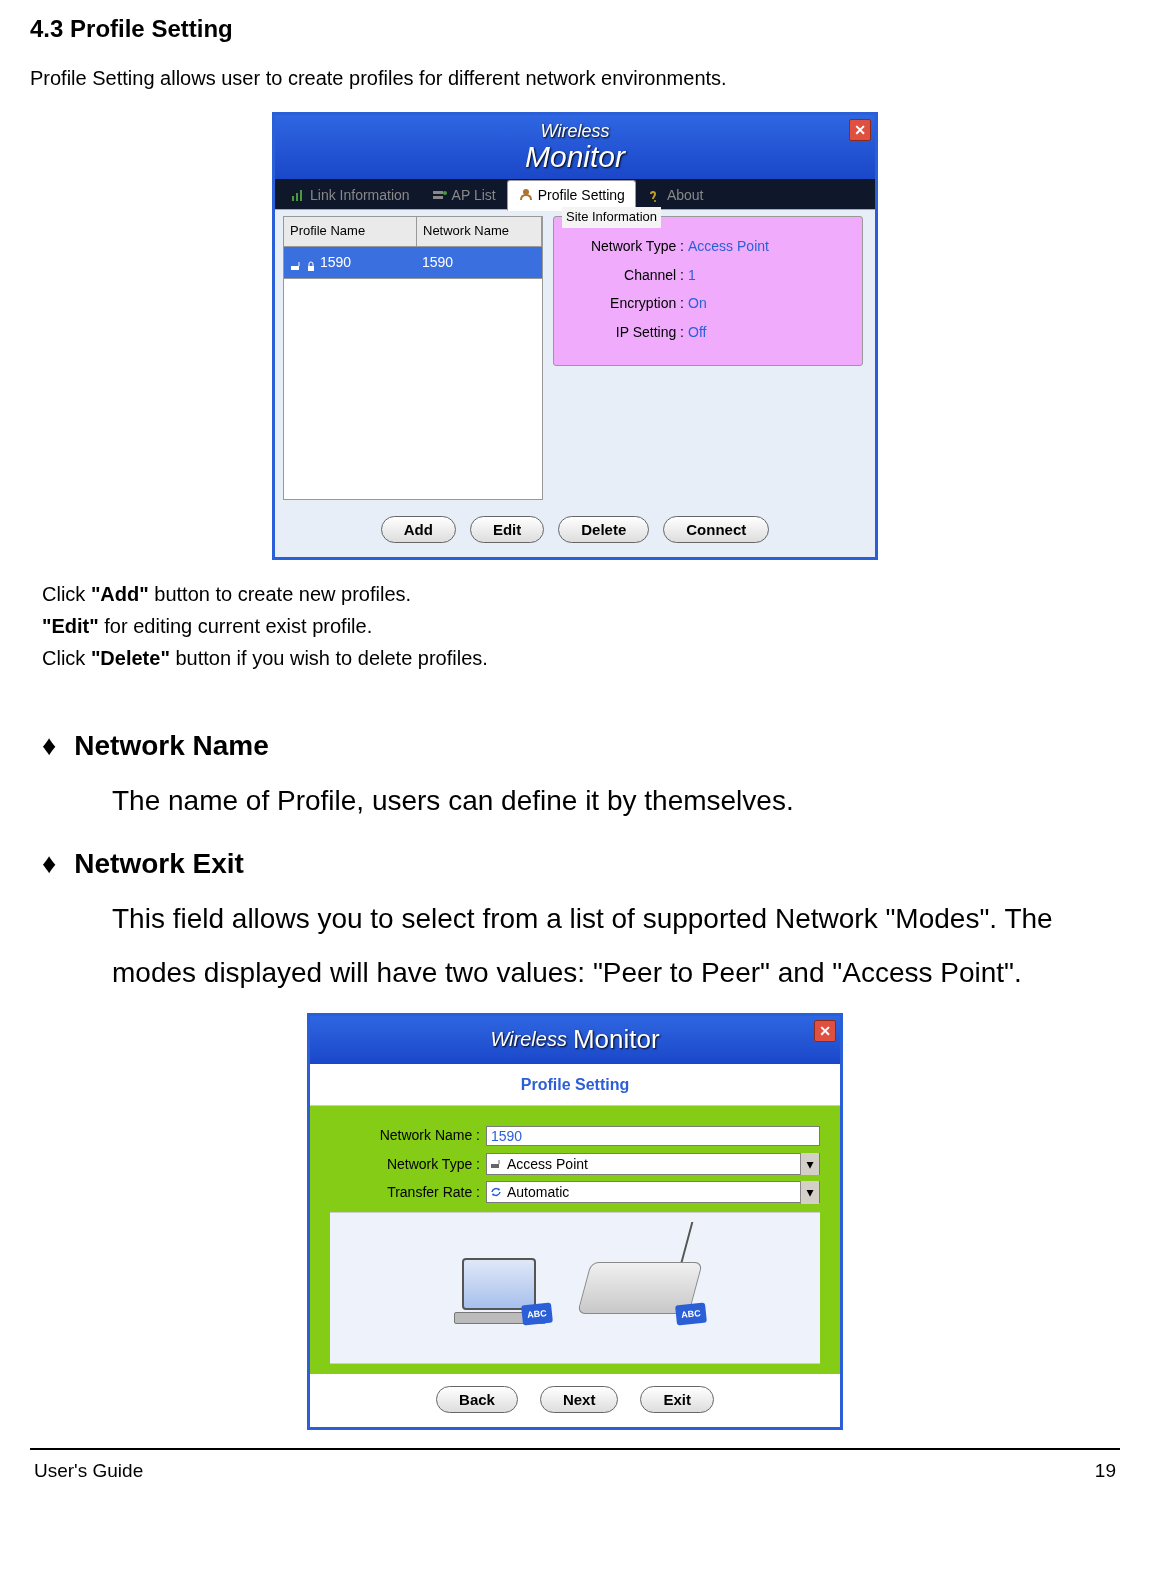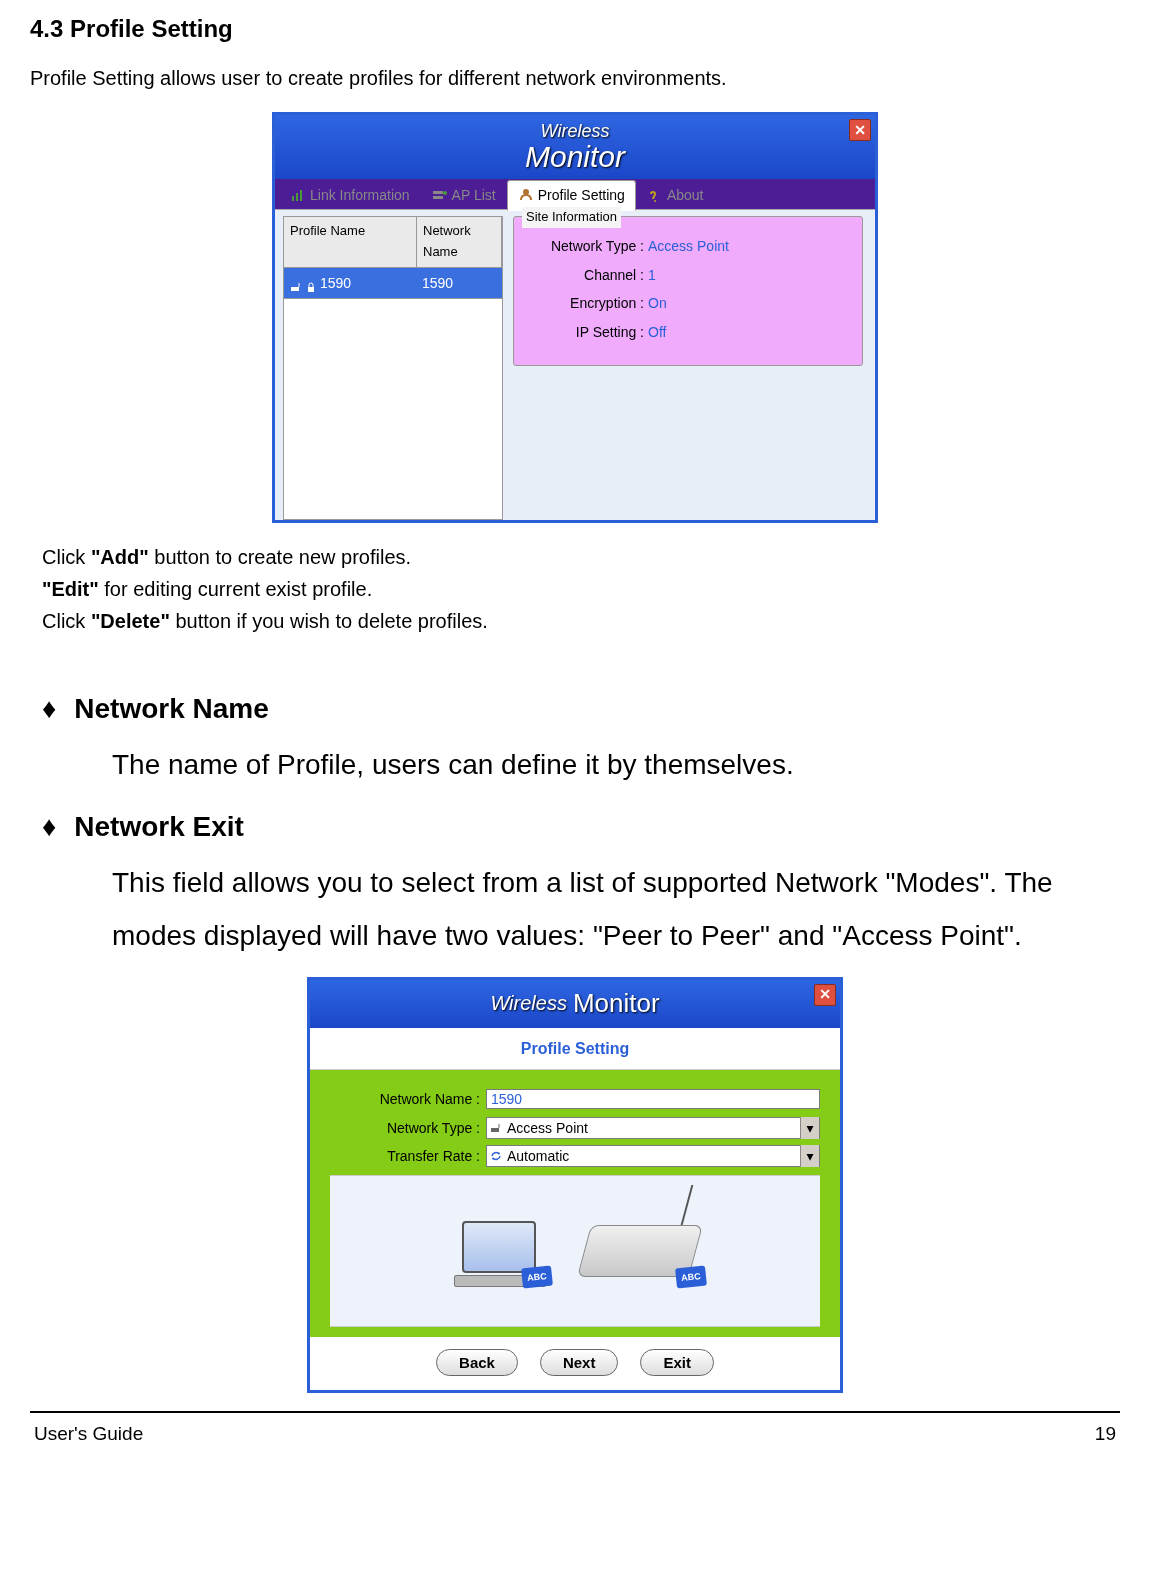--- a/index.html
+++ b/index.html
@@ -33,34 +33,34 @@
   .titlebar .logo .top { font-size: 18px; }
   .titlebar .logo .bot { font-size: 30px; }
   .closebtn {
     position: absolute; right: 4px; top: 4px;
     width: 20px; height: 20px; background: #e05040;
     border: 1px solid #8a2a1a; color: #fff; font-weight: bold;
     display: flex; align-items: center; justify-content: center;
     font-size: 14px; border-radius: 2px;
   }
   .tabs {
-    display: flex; background: #4c1d95; border-bottom: 1px solid #aaa;
+    display: flex; background: #0f172a; border-bottom: 1px solid #aaa;
     height: 28px; align-items: center; padding: 2px 4px 0;
   }
   .tab {
     display: flex; align-items: center; gap: 4px; padding: 3px 10px;
     color: #888; cursor: pointer; border: 1px solid transparent;
   }
   .tab.active {
     color: #000; border: 1px solid #999; border-bottom-color: #fff;
     background: #fff; border-radius: 3px 3px 0 0;
   }
   .tab-icon { width: 16px; height: 16px; display: inline-flex; align-items:center; justify-content:center; }
   .content { display: flex; padding: 6px 8px 0; gap: 0; min-height: 270px; }
-  .list-pane { width: 220px; }
+  .list-pane { width: 260px; }
   .list-head {
     display: flex; background: #eaeaea; border: 1px solid #999;
   }
   .list-head > div {
     padding: 4px 6px; border-right: 1px solid #999; font-size: 13px;
   }
   .col-a { width: 120px; }
   .col-b { flex: 1; }
   .list-row {
     display: flex; background: #3a6fe0; color: #fff;
@@ -266,20 +266,26 @@
             <span class="k">Encryption :</span>
             <span class="v">On</span>
           </div>
         <div class="kv">
             <span class="k">IP Setting :</span>
             <span class="v">Off</span>
           </div>
       </div>
     </div>
   </div>
+  <div class="btnrow">
+    <button class="btn">Add</button>
+    <button class="btn">Edit</button>
+    <button class="btn">Delete</button>
+    <button class="btn">Connect</button>
+  </div>
 </div>
 
 <div class="para-block">
   <span>Click </span><span class="bold">"Add"</span><span> button to create new profiles.</span>
 </div>
 <div class="para-block">
   <span class="bold">"Edit"</span><span> for editing current exist profile.</span>
 </div>
 <div class="para-block">
   <span>Click </span><span class="bold">"Delete"</span><span> button if you wish to delete profiles.</span>

